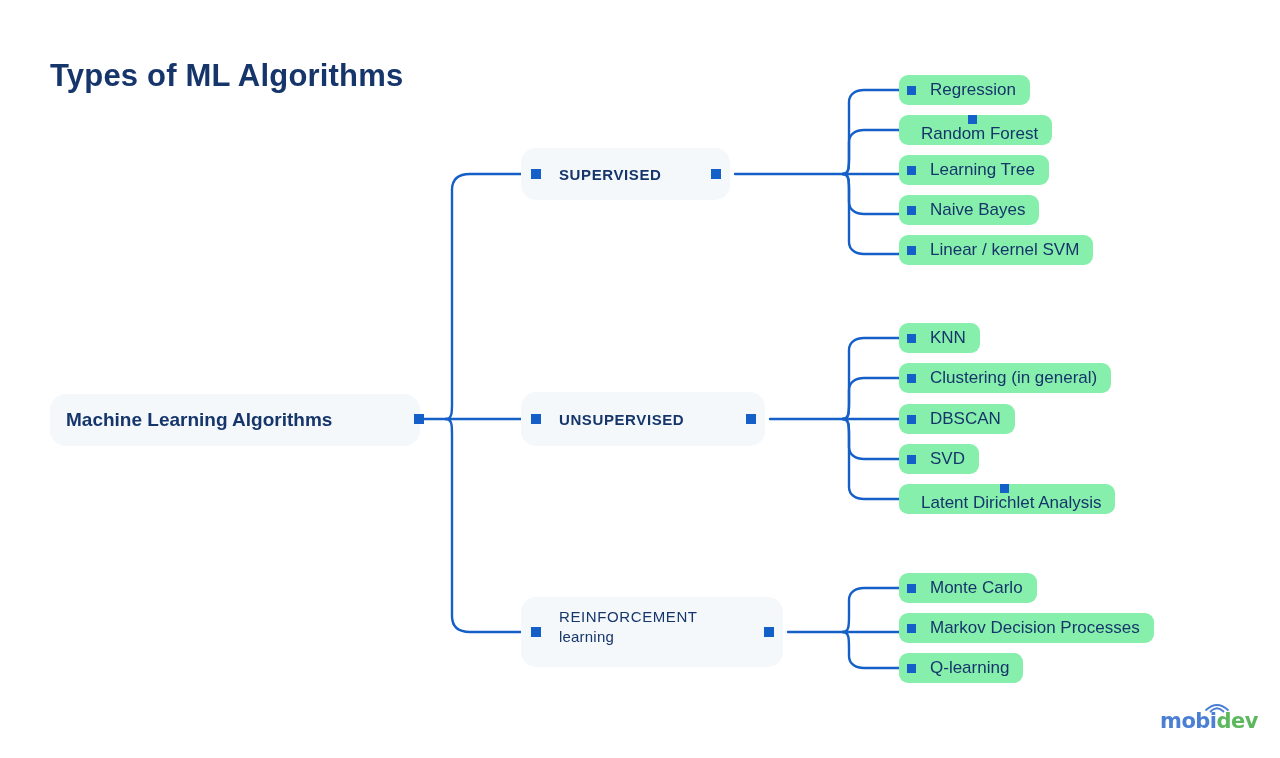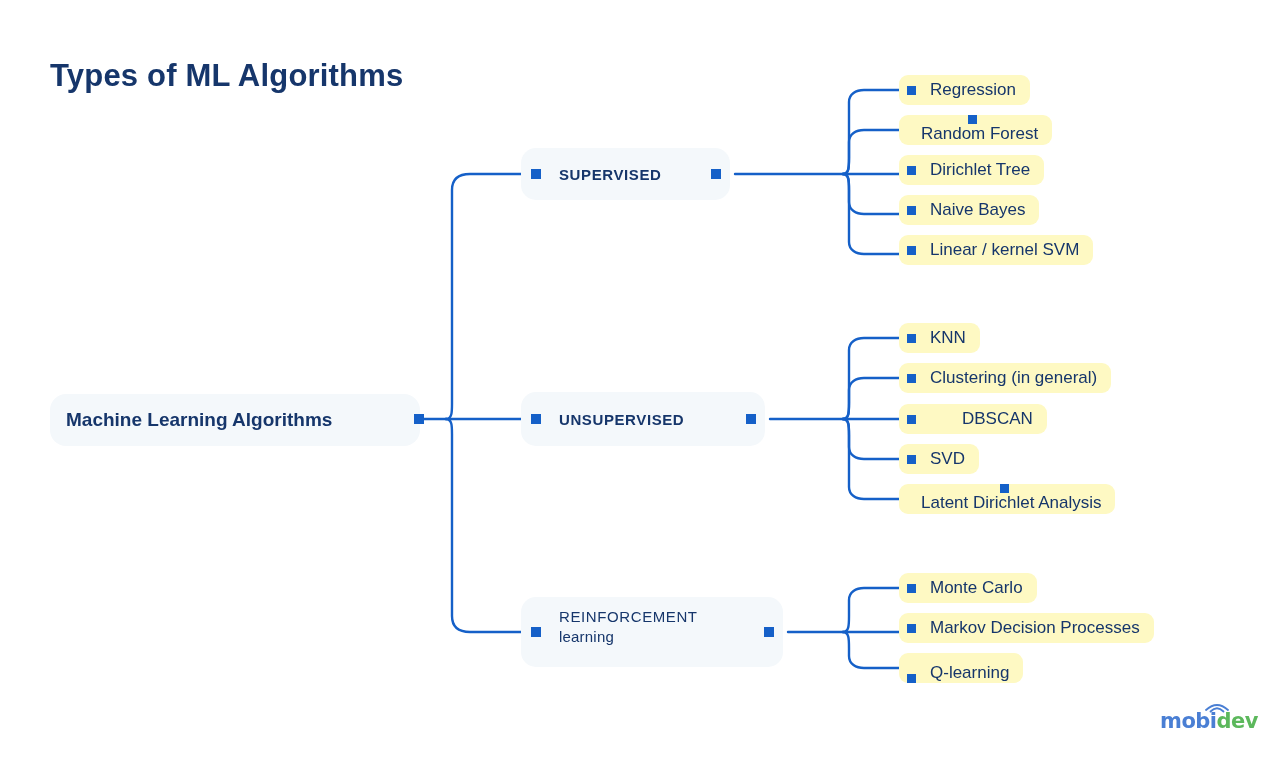--- a/index.html
+++ b/index.html
@@ -90,21 +90,21 @@
     letter-spacing: 0.6px;
   }
   .branch-reinforcement .line-2 {
     display: block;
     font-weight: normal;
     letter-spacing: 0.2px;
   }
   .leaf {
     position: absolute;
     height: 30px;
-    background: #fef9c3;
+    background: #86efac;
     border-radius: 9px;
     display: flex;
     align-items: center;
     padding-left: 8px;
     padding-right: 14px;
     box-sizing: border-box;
     white-space: nowrap;
   }
   .leaf-label {
     font-size: 17px;
@@ -197,21 +197,21 @@
   <div class="leaf" style="left:899px; top:75px;">
     <span class="bullet"></span>
     <span class="leaf-label">Regression</span>
   </div>
   <div class="leaf" style="left:899px; top:115px;flex-direction:column;">
     <span class="bullet"></span>
     <span class="leaf-label">Random Forest</span>
   </div>
   <div class="leaf" style="left:899px; top:155px;">
     <span class="bullet"></span>
-    <span class="leaf-label">Dirichlet Tree</span>
+    <span class="leaf-label">Learning Tree</span>
   </div>
   <div class="leaf" style="left:899px; top:195px;">
     <span class="bullet"></span>
     <span class="leaf-label">Naive Bayes</span>
   </div>
   <div class="leaf" style="left:899px; top:235px;">
     <span class="bullet"></span>
     <span class="leaf-label">Linear / kernel SVM</span>
   </div>
 
@@ -222,21 +222,21 @@
   <div class="port" style="left:746px; top:414px;"></div>
 
   <div class="leaf" style="left:899px; top:323px;">
     <span class="bullet"></span>
     <span class="leaf-label">KNN</span>
   </div>
   <div class="leaf" style="left:899px; top:363px;">
     <span class="bullet"></span>
     <span class="leaf-label">Clustering (in general)</span>
   </div>
-  <div class="leaf" style="left:899px; top:404px;gap:32px;">
+  <div class="leaf" style="left:899px; top:404px;">
     <span class="bullet"></span>
     <span class="leaf-label">DBSCAN</span>
   </div>
   <div class="leaf" style="left:899px; top:444px;">
     <span class="bullet"></span>
     <span class="leaf-label">SVD</span>
   </div>
   <div class="leaf" style="left:899px; top:484px;flex-direction:column;">
     <span class="bullet"></span>
     <span class="leaf-label">Latent Dirichlet Analysis</span>
@@ -250,21 +250,21 @@
   <div class="port" style="left:764px; top:627px;"></div>
 
   <div class="leaf" style="left:899px; top:573px;">
     <span class="bullet"></span>
     <span class="leaf-label">Monte Carlo</span>
   </div>
   <div class="leaf" style="left:899px; top:613px;">
     <span class="bullet"></span>
     <span class="leaf-label">Markov Decision Processes</span>
   </div>
-  <div class="leaf" style="left:899px; top:653px;align-items:flex-end;">
+  <div class="leaf" style="left:899px; top:653px;">
     <span class="bullet"></span>
     <span class="leaf-label">Q-learning</span>
   </div>
 
   <div id="logo">
     <span class="logo-text">
       <span class="logo-mobi">mobi</span><span class="logo-dev">dev</span>
     </span>
     <svg width="26" height="12" viewBox="0 0 26 12">
       <path d="M2 9 Q13 -1 24 9" fill="none" stroke="#4a7fd4" stroke-width="1.8" stroke-linecap="round"></path>

